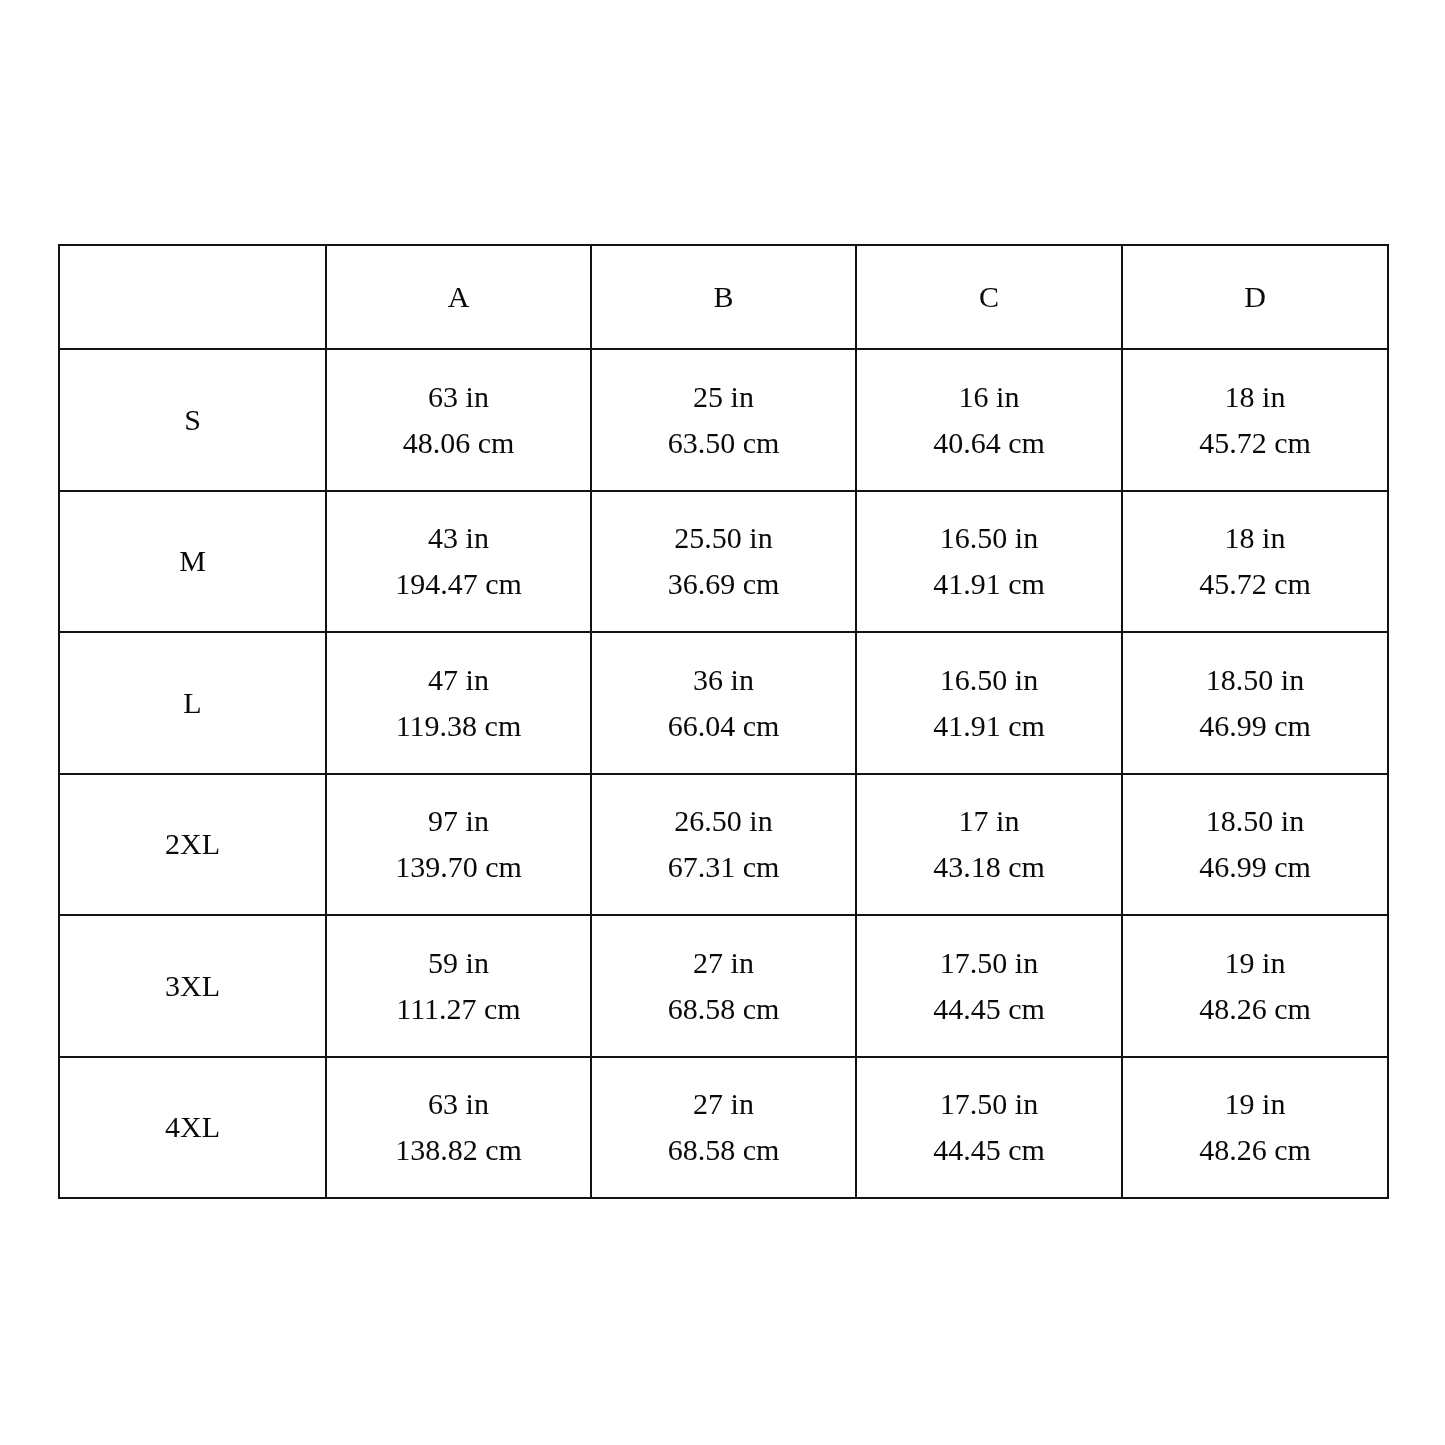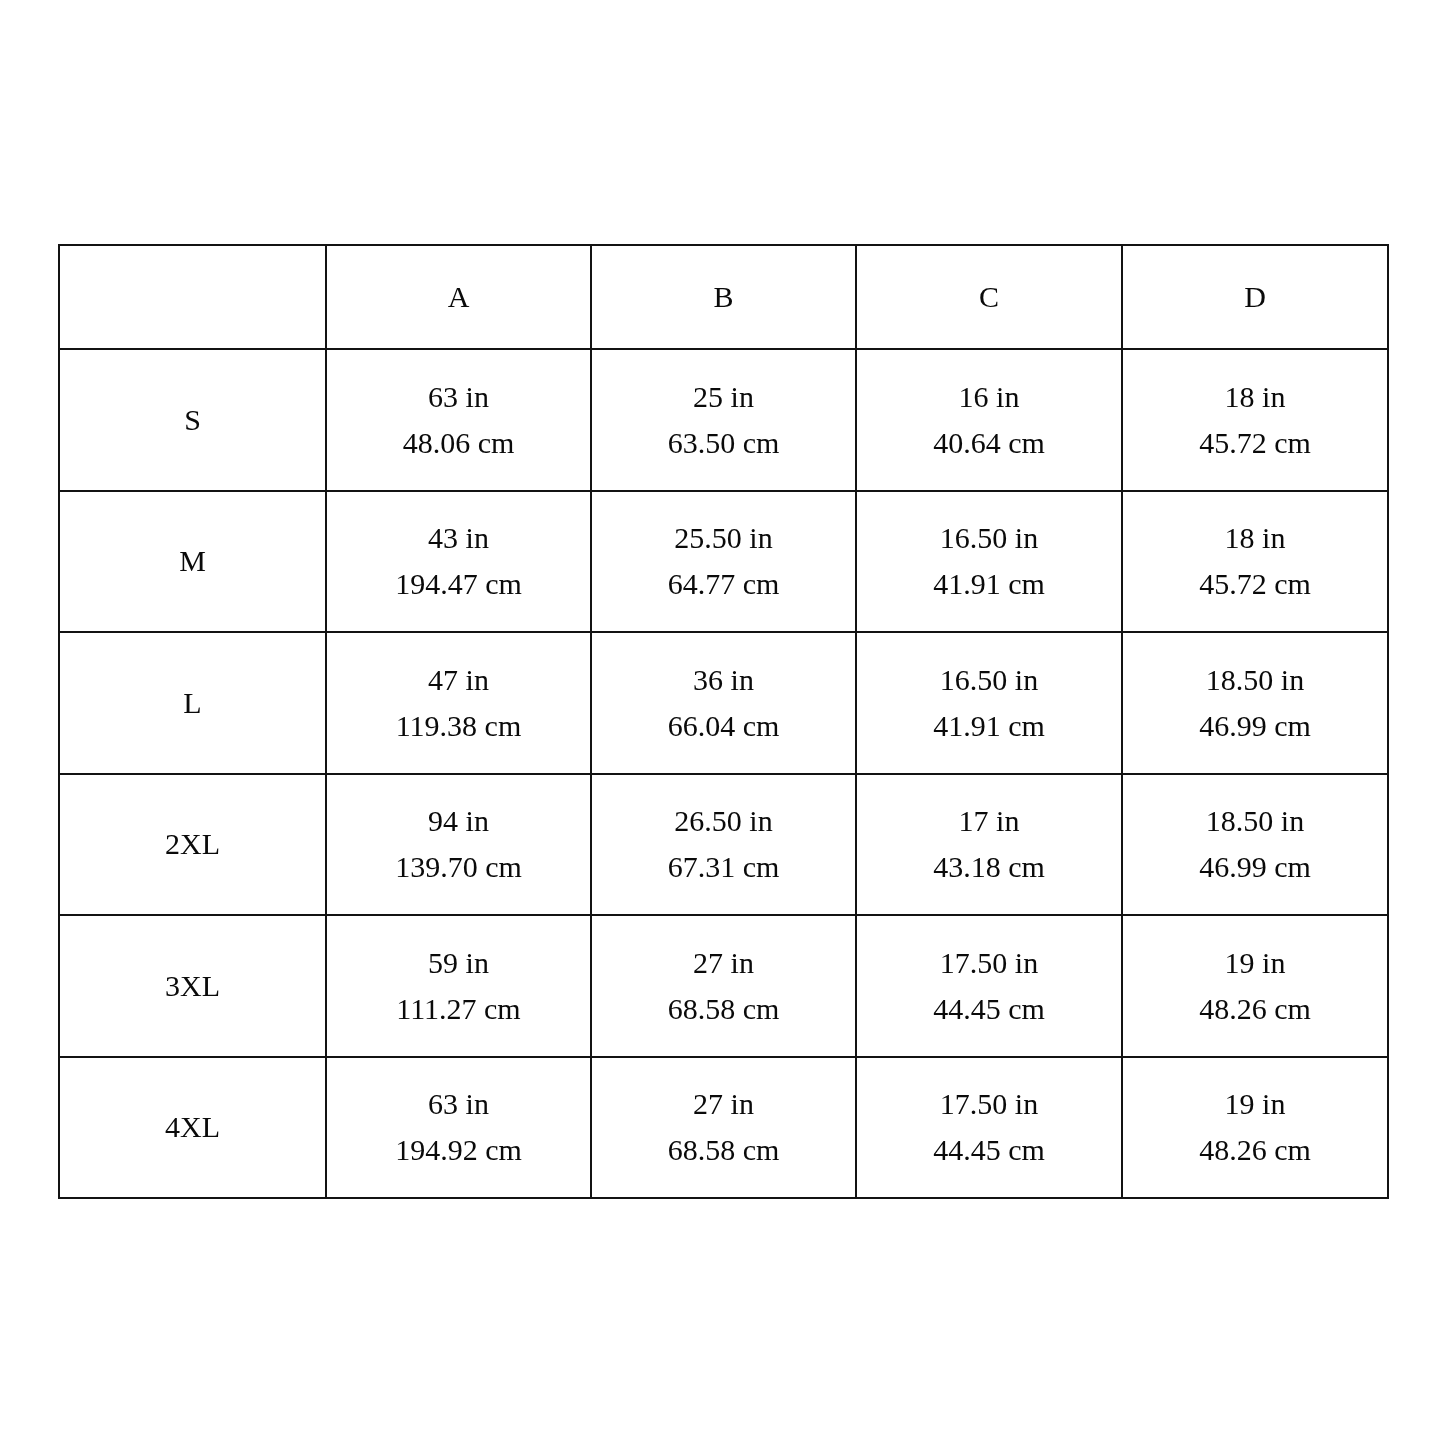--- a/index.html
+++ b/index.html
@@ -85,21 +85,21 @@
           </td>
         </tr>
         <tr>
           <td>M</td>
           <td>
             <div class="measure-line">43 in</div>
             <div class="measure-line">194.47 cm</div>
           </td>
           <td>
             <div class="measure-line">25.50 in</div>
-            <div class="measure-line">64.77 cm</div>
+            <div class="measure-line">36.69 cm</div>
           </td>
           <td>
             <div class="measure-line">16.50 in</div>
             <div class="measure-line">41.91 cm</div>
           </td>
           <td>
             <div class="measure-line">18 in</div>
             <div class="measure-line">45.72 cm</div>
           </td>
         </tr>
@@ -118,21 +118,21 @@
             <div class="measure-line">41.91 cm</div>
           </td>
           <td>
             <div class="measure-line">18.50 in</div>
             <div class="measure-line">46.99 cm</div>
           </td>
         </tr>
         <tr>
           <td>2XL</td>
           <td>
-            <div class="measure-line">94 in</div>
+            <div class="measure-line">97 in</div>
             <div class="measure-line">139.70 cm</div>
           </td>
           <td>
             <div class="measure-line">26.50 in</div>
             <div class="measure-line">67.31 cm</div>
           </td>
           <td>
             <div class="measure-line">17 in</div>
             <div class="measure-line">43.18 cm</div>
           </td>
@@ -157,21 +157,21 @@
           </td>
           <td>
             <div class="measure-line">19 in</div>
             <div class="measure-line">48.26 cm</div>
           </td>
         </tr>
         <tr>
           <td>4XL</td>
           <td>
             <div class="measure-line">63 in</div>
-            <div class="measure-line">194.92 cm</div>
+            <div class="measure-line">138.82 cm</div>
           </td>
           <td>
             <div class="measure-line">27 in</div>
             <div class="measure-line">68.58 cm</div>
           </td>
           <td>
             <div class="measure-line">17.50 in</div>
             <div class="measure-line">44.45 cm</div>
           </td>
           <td>

